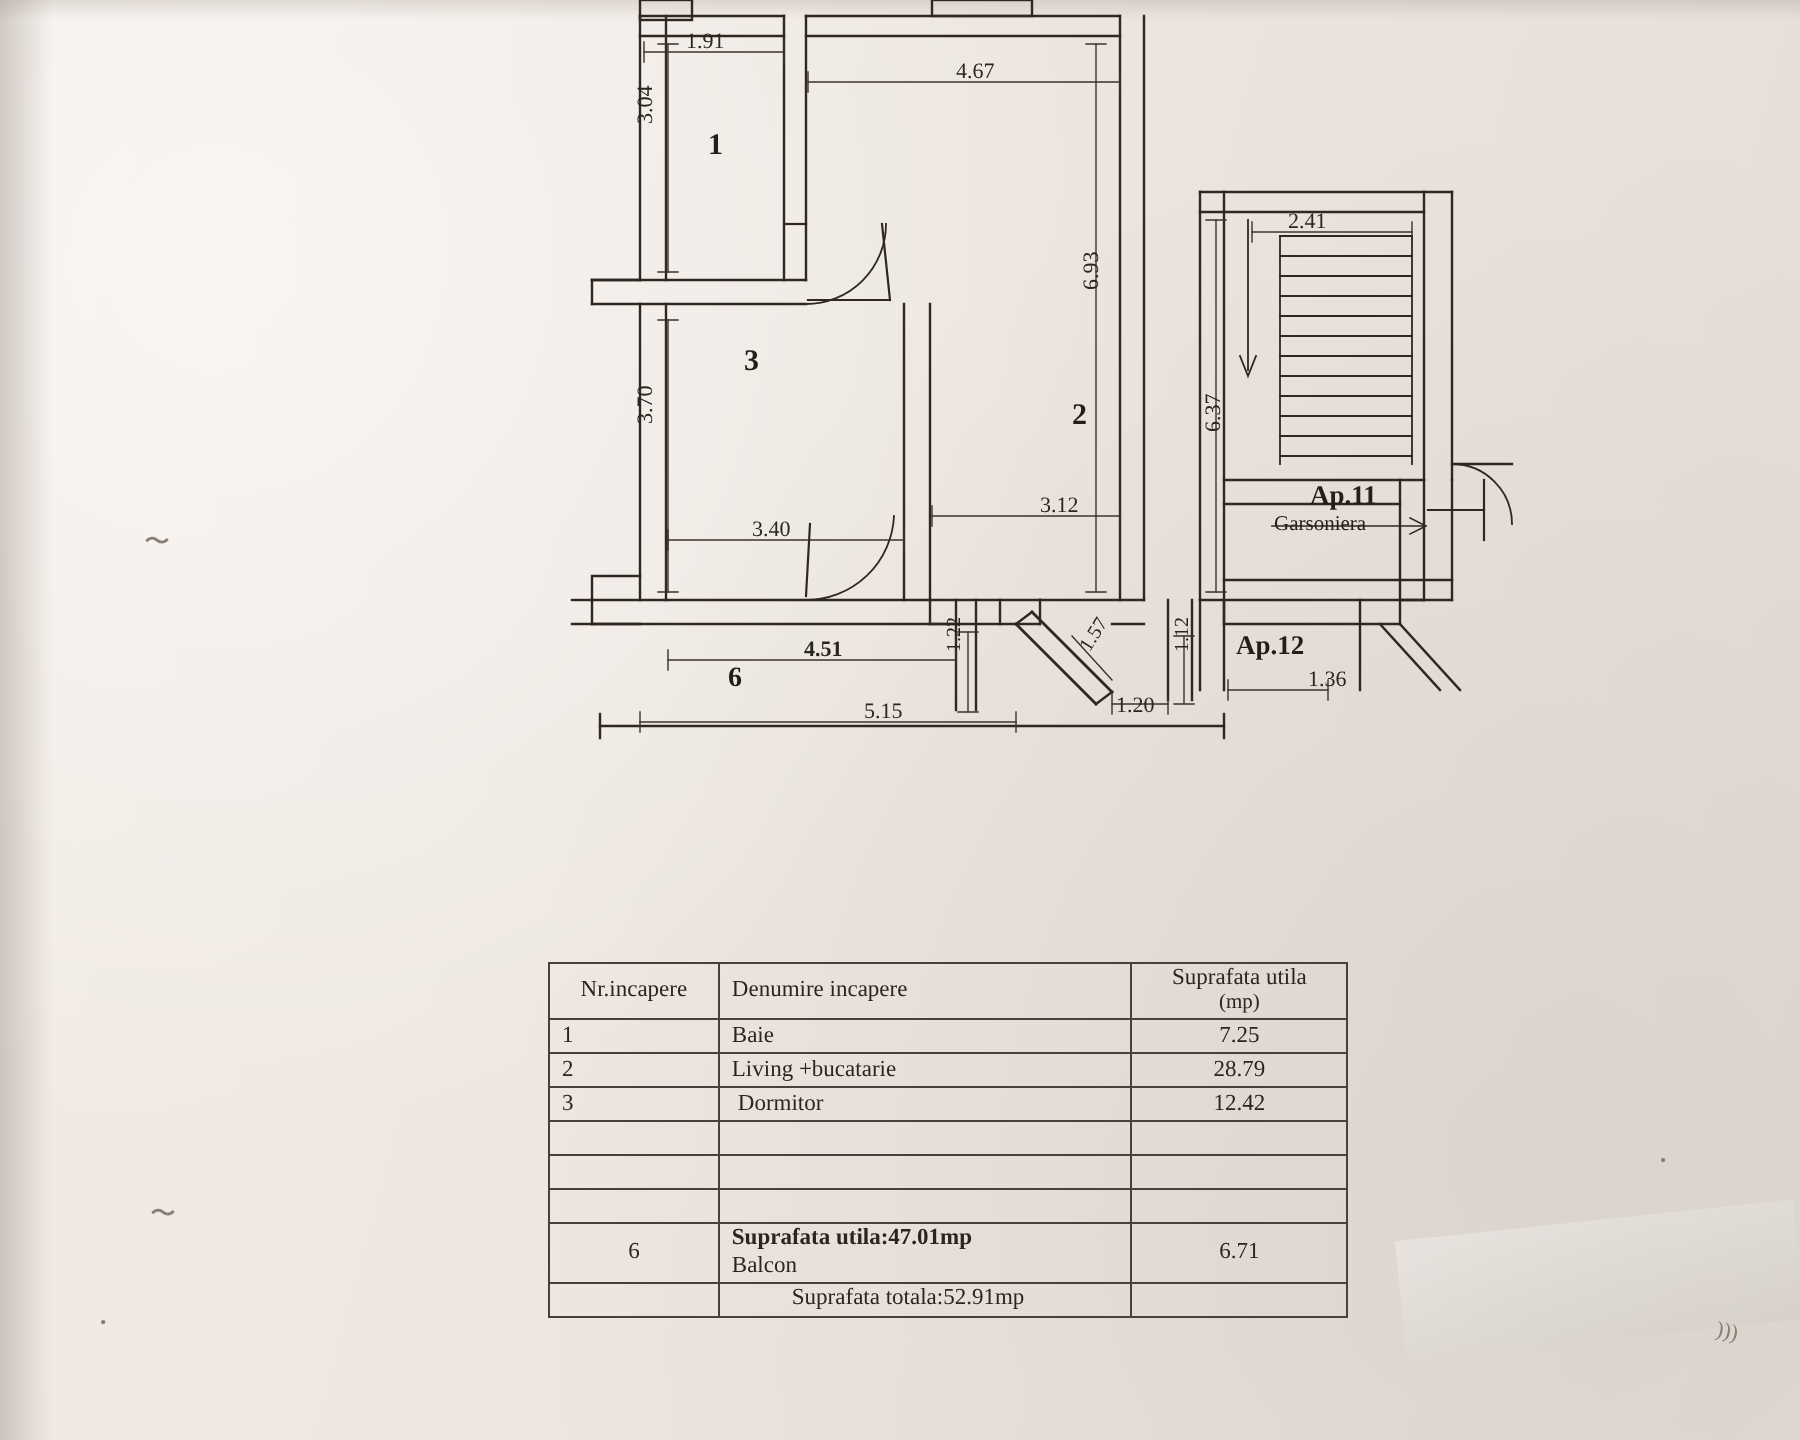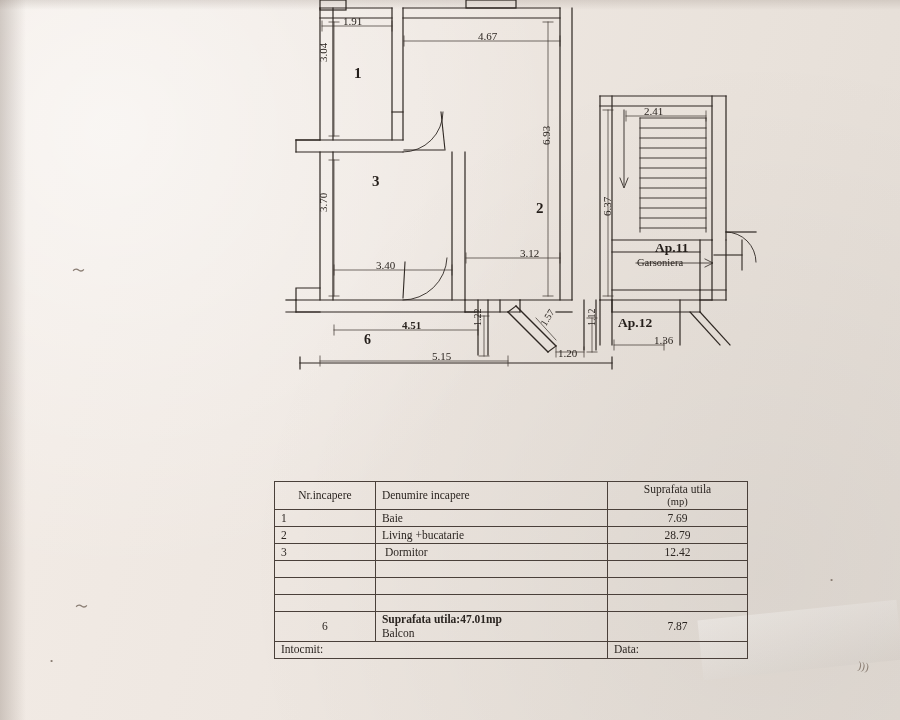--- a/index.html
+++ b/index.html
@@ -40,21 +40,21 @@
   
   #table-wrap {
     position: absolute;
     left: 274px;
     top: 481px;
     width: 400px;
     height: 239px;
   }
   table.legend {
     border-collapse: collapse;
-    width: 474px;
+    width: 400px;
     font-family: "Liberation Serif", serif;
     font-size: 11.5px;
     color: #2b2521;
     background: transparent;
   }
   table.legend td, table.legend th {
     border: 1px solid #30282340;
     border-color: #4a403a;
     padding: 1px 4px;
     font-weight: normal;
@@ -300,21 +300,21 @@
         <th class="col-sup">
           <div>Suprafata utila</div>
           <div class="hdr-sub">(mp)</div>
         </th>
       </tr>
     </thead>
     <tbody>
       <tr>
         <td class="col-nr" style="padding-left:6px;">1</td>
         <td class="col-den" style="padding-left:6px;">Baie</td>
-        <td class="col-sup">7.69</td>
+        <td class="col-sup">7.25</td>
       </tr>
       <tr>
         <td class="col-nr" style="padding-left:6px;">2</td>
         <td class="col-den" style="padding-left:6px;">Living +bucatarie</td>
         <td class="col-sup">28.79</td>
       </tr>
       <tr>
         <td class="col-nr" style="padding-left:6px;">3</td>
         <td class="col-den" style="padding-left:9px;">Dormitor</td>
         <td class="col-sup">12.42</td>
@@ -333,22 +333,22 @@
         <td class="col-nr"></td>
         <td class="col-den"></td>
         <td class="col-sup"></td>
       </tr>
       <tr class="tall">
         <td class="col-nr cell-center">6</td>
         <td class="col-den" style="padding-left:6px;font-family:Liberation Serif, serif;">
           <div class="cell-bold">Suprafata utila:47.01mp</div>
           <div>Balcon</div>
         </td>
-        <td class="col-sup">7.87</td>
-      </tr>
-      <tr class="lastrow">
-        <td class="col-nr" style="padding-left:6px; border-right:none;">Intocmit:</td>
-        <td class="col-den" style="border-left:none;"></td>
-        <td class="col-sup" style="text-align:left; padding-left:6px;">Data:</td>
+        <td class="col-sup">6.71</td>
+      </tr>
+      <tr class="totals">
+        <td class="col-nr"></td>
+        <td class="col-den cell-bold" style="padding-left:36px;">Suprafata totala:52.91mp</td>
+        <td class="col-sup"></td>
       </tr>
     </tbody>
   </table>
 </div>
 
 </body></html>

